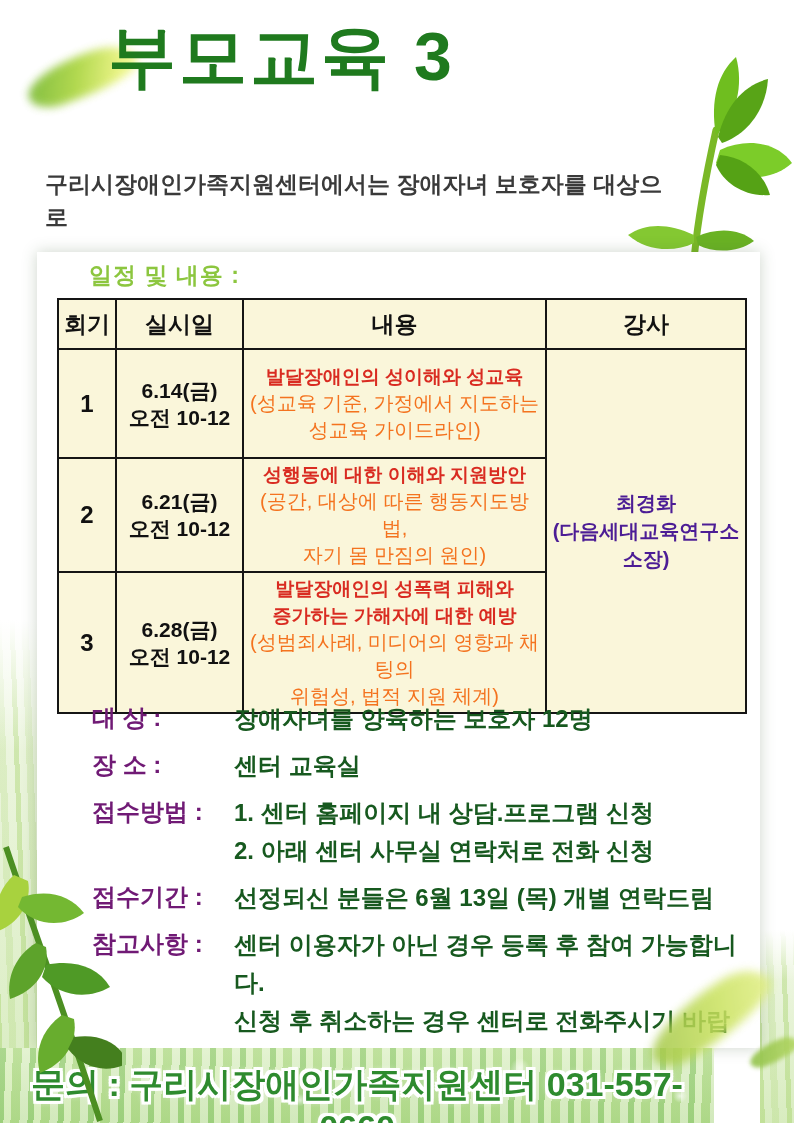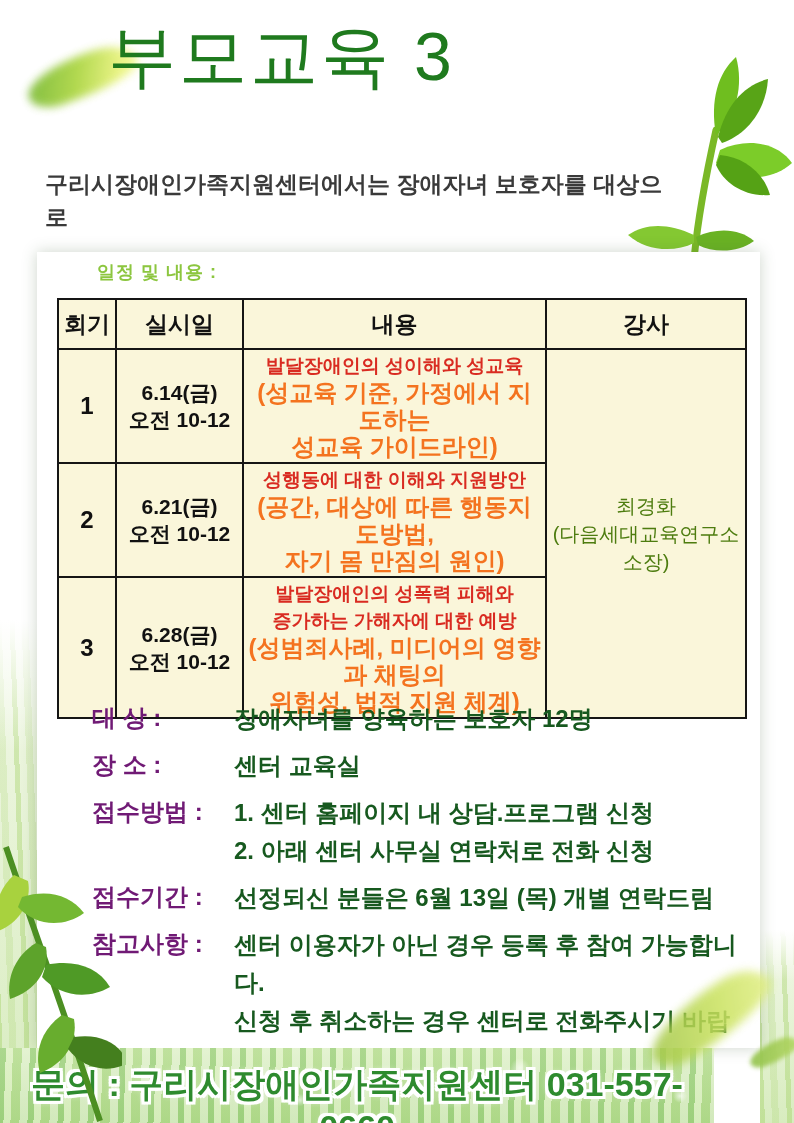--- a/index.html
+++ b/index.html
@@ -42,40 +42,40 @@
     background:linear-gradient(115deg,#9cc244,#c8e15c 55%,#e6f18a);
     border-radius:70% 30% 75% 25% / 60% 55% 45% 40%;transform:rotate(-33deg);filter:blur(5px);opacity:.85;}
   .leaf-footer-right{left:748px;top:1042px;width:52px;height:20px;z-index:3;
     background:linear-gradient(115deg,#8cbf46,#b8d966);
     border-radius:70% 30% 75% 25% / 60% 55% 45% 40%;transform:rotate(-22deg);filter:blur(2px);}
   .sprout{position:absolute;left:598px;top:55px;width:196px;height:210px;z-index:1;}
   .branch{position:absolute;left:-8px;top:845px;width:130px;height:278px;z-index:3;}
 
   
   .page-title{position:absolute;left:108px;top:12px;z-index:2;
-    font-size:68px;font-weight:normal;color:#1f7a1e;letter-spacing:3px;}
+    font-size:68px;font-weight:bold;color:#1f7a1e;letter-spacing:3px;}
   .intro{position:absolute;left:45px;top:102px;width:640px;z-index:2;
     font-size:23px;font-weight:bold;color:#3a3a3a;line-height:33px;white-space:pre-wrap;}
 
   
   .panel{position:absolute;left:37px;top:252px;width:723px;height:796px;background:#ffffff;
     box-shadow:0 0 14px rgba(60,90,50,.25);z-index:2;}
-  .schedule-heading{position:absolute;left:60px;top:8px;
-    font-size:18px;font-weight:bold;color:#8cc63f;letter-spacing:1px;}
+  .schedule-heading{position:absolute;left:52px;top:8px;
+    font-size:23px;font-weight:bold;color:#8cc63f;letter-spacing:1px;}
 
   table.sched{position:absolute;left:20px;top:46px;width:688px;border-collapse:collapse;table-layout:fixed;}
   table.sched td,table.sched th{border:2px solid #151515;background:#faf6da;
     text-align:center;vertical-align:middle;padding:2px 4px;}
   table.sched th{height:44px;font-size:23px;font-weight:bold;color:#111;}
   .row-1 td{height:103px;} .row-2 td{height:103px;} .row-3 td{height:132px;}
   .cell-session{font-size:24px;font-weight:bold;color:#111;}
   .cell-date{font-size:21px;font-weight:bold;color:#111;line-height:27px;white-space:pre-line;}
   .cell-topic{font-size:19px;font-weight:bold;color:#d92b21;line-height:27px;white-space:pre-line;}
-  .cell-detail{font-size:24px;font-weight:bold;color:#f4731f;line-height:27px;white-space:pre-line;}
-  .cell-instructor{font-size:20px;font-weight:normal;color:#4d7c0f;line-height:28px;white-space:pre-line;}
+  .cell-detail{font-size:20px;font-weight:normal;color:#f4731f;line-height:27px;white-space:pre-line;}
+  .cell-instructor{font-size:20px;font-weight:bold;color:#4c1d95;line-height:28px;white-space:pre-line;}
 
   
   .info-list{position:absolute;left:55px;top:448px;width:660px;}
   .info-item{display:flex;align-items:flex-start;margin-bottom:9px;}
   .info-item.gap{margin-top:4px;}
   .info-label{flex:0 0 142px;font-size:24px;font-weight:bold;color:#701a75;line-height:35px;white-space:nowrap;}
   .info-lines{font-size:24px;font-weight:bold;color:#17591f;line-height:38px;}
 </style>
 </head>
 <body>

